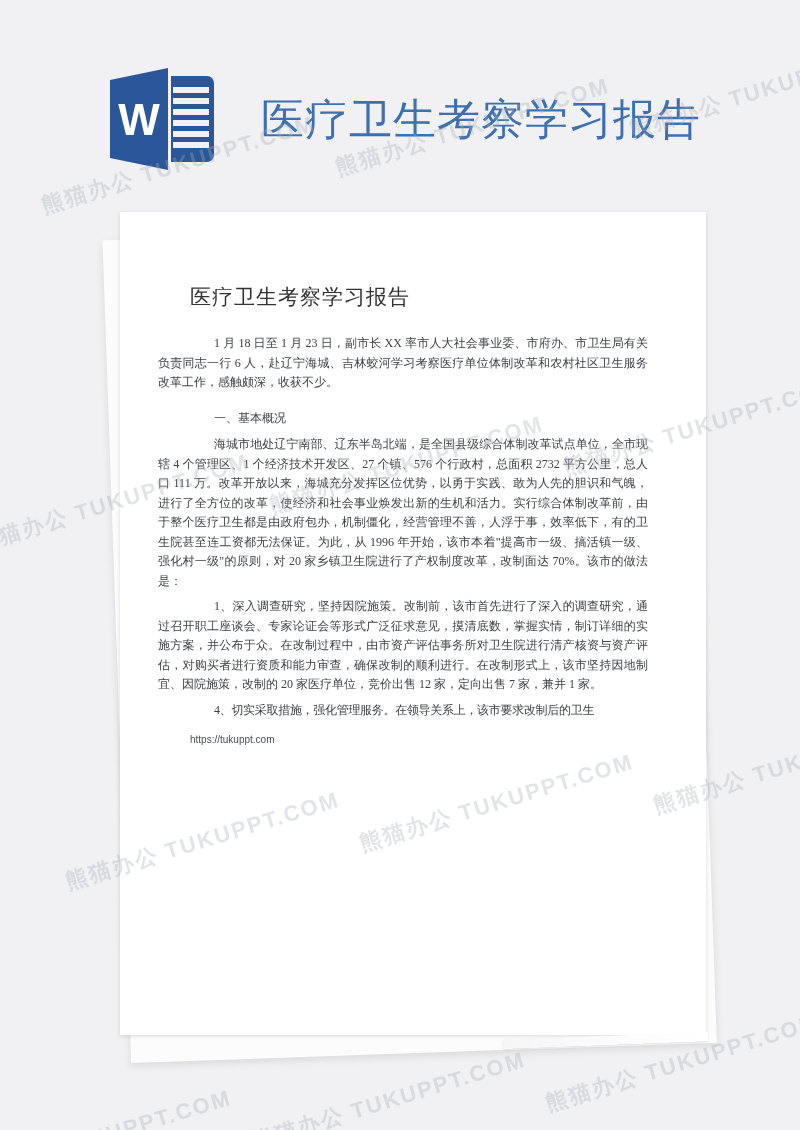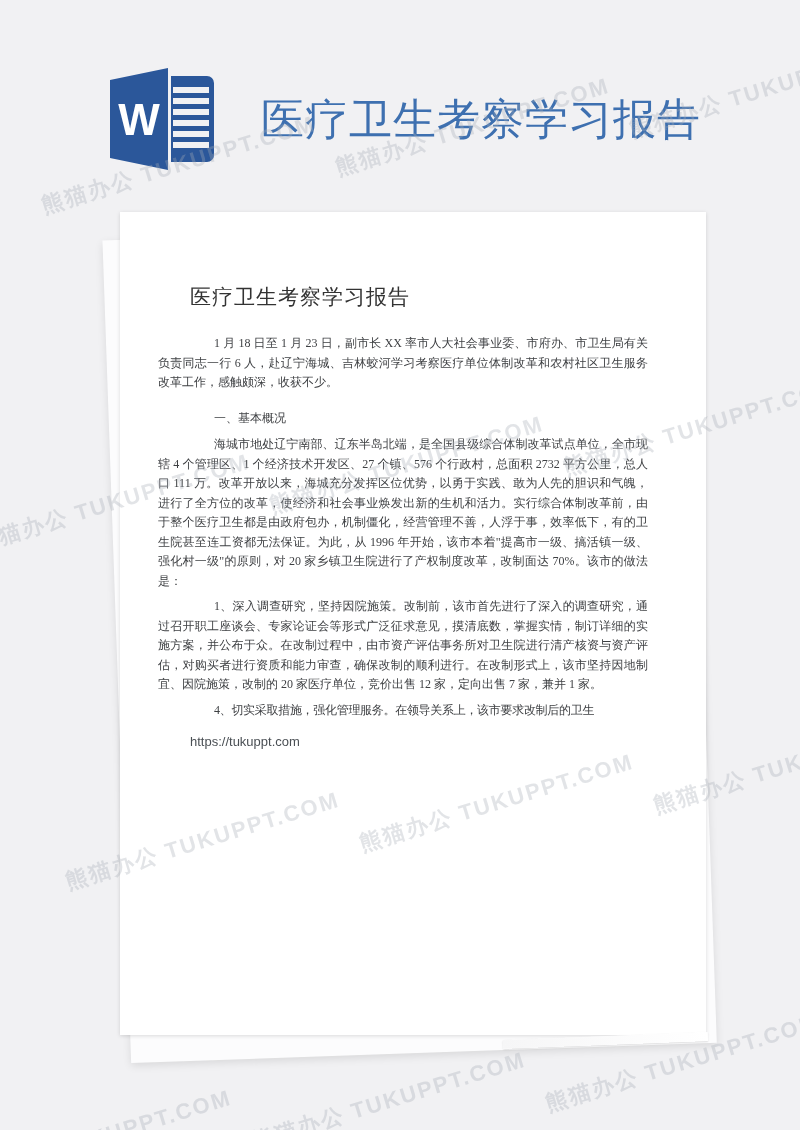--- a/index.html
+++ b/index.html
@@ -52,21 +52,21 @@
     font-size:12px;line-height:19.5px;
     text-align:justify;text-indent:56px;
     margin:0 0 6px 0;
   }
   .paper p.p-first{margin-bottom:16px;}
   .paper p.heading{margin-bottom:7px;}
   .paper p.p-last{white-space:nowrap;letter-spacing:-0.3px;overflow:visible;margin-bottom:12px;}
   .footer-url{
     margin:14px 0 0 32px;
     font-family:"Liberation Sans","DejaVu Sans",sans-serif;
-    font-size:13px;color:#4a4f54;
+    font-size:10px;color:#4a4f54;
   }
 
   
   .wm{
     position:absolute;z-index:6;pointer-events:none;
     font-size:22px;font-weight:700;letter-spacing:2px;white-space:nowrap;
     color:rgba(168,172,181,0.33);
     transform:rotate(-17deg);
   }
   .wm1{left:36px;top:150px;}  .wm2{left:330px;top:112px;} .wm3{left:624px;top:74px;}

